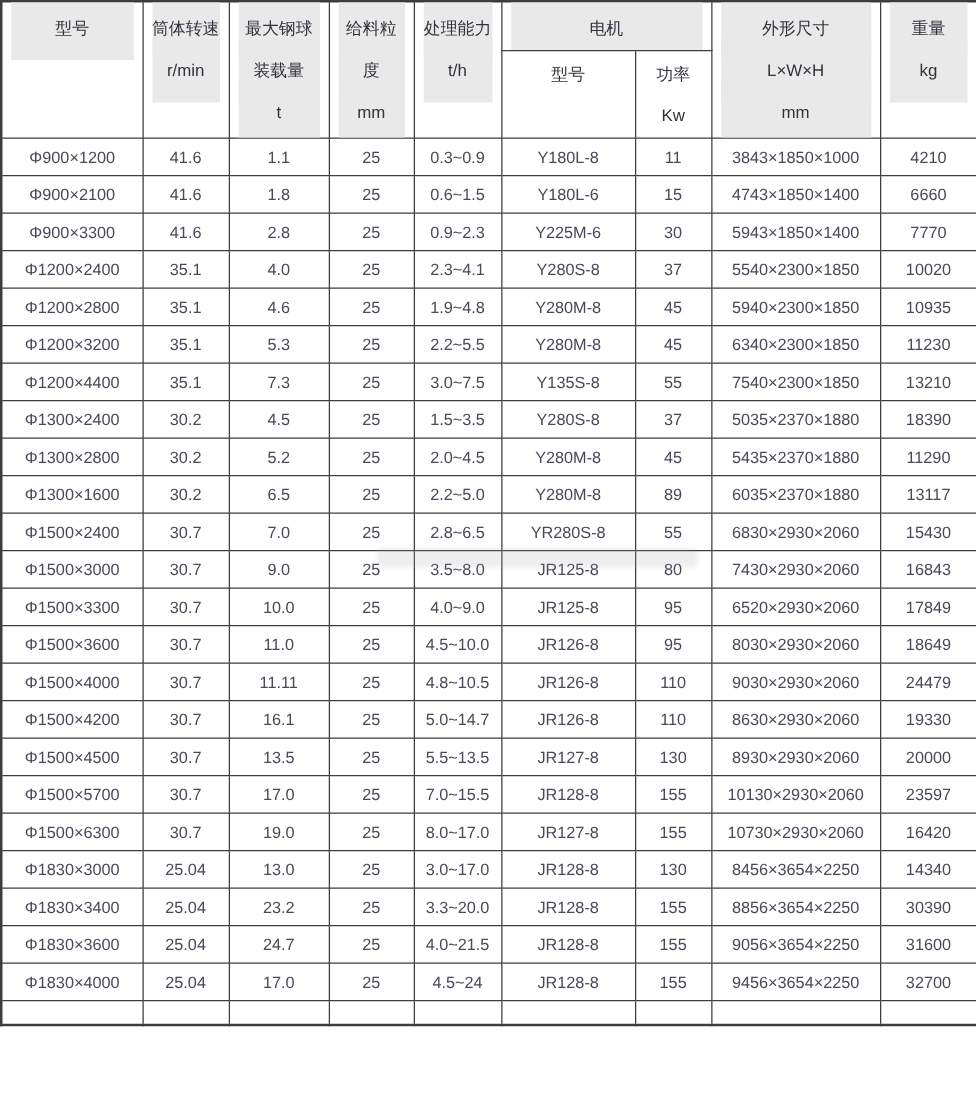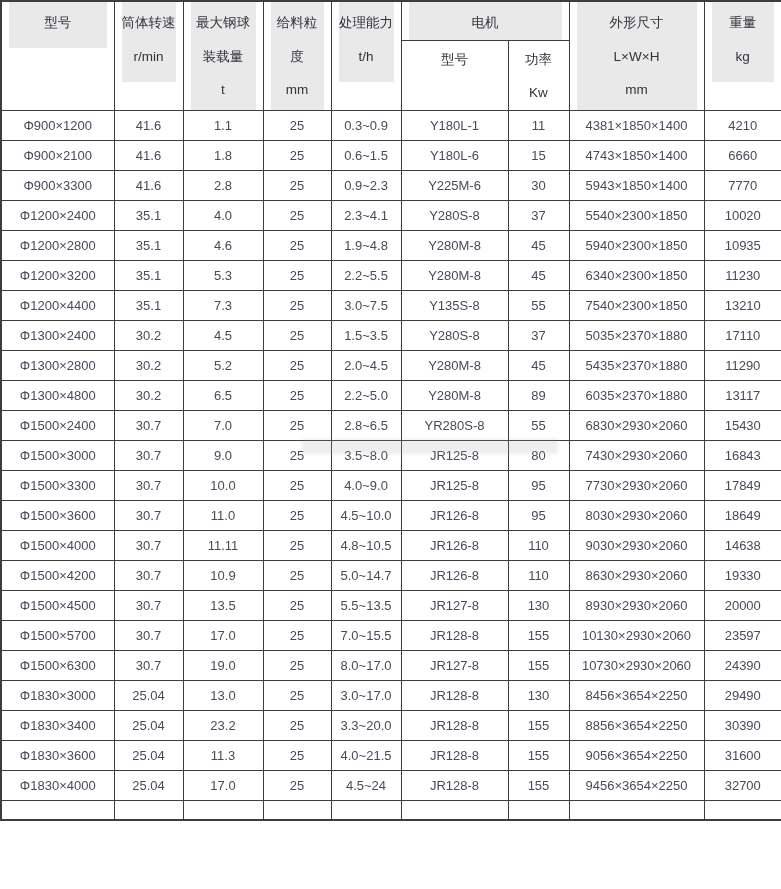--- a/index.html
+++ b/index.html
@@ -186,23 +186,23 @@
         </th>
       </tr>
     </thead>
     <tbody id="tbody">
         <tr>
           <td>Φ900×1200</td>
           <td>41.6</td>
           <td>1.1</td>
           <td>25</td>
           <td>0.3~0.9</td>
-          <td>Y180L-1</td>
+          <td>Y180L-8</td>
           <td>11</td>
-          <td>4381×1850×1400</td>
+          <td>3843×1850×1000</td>
           <td>4210</td>
         </tr>
         <tr>
           <td>Φ900×2100</td>
           <td>41.6</td>
           <td>1.8</td>
           <td>25</td>
           <td>0.6~1.5</td>
           <td>Y180L-6</td>
           <td>15</td>
@@ -266,35 +266,35 @@
         </tr>
         <tr>
           <td>Φ1300×2400</td>
           <td>30.2</td>
           <td>4.5</td>
           <td>25</td>
           <td>1.5~3.5</td>
           <td>Y280S-8</td>
           <td>37</td>
           <td>5035×2370×1880</td>
-          <td>17110</td>
+          <td>18390</td>
         </tr>
         <tr>
           <td>Φ1300×2800</td>
           <td>30.2</td>
           <td>5.2</td>
           <td>25</td>
           <td>2.0~4.5</td>
           <td>Y280M-8</td>
           <td>45</td>
           <td>5435×2370×1880</td>
           <td>11290</td>
         </tr>
         <tr>
-          <td>Φ1300×4800</td>
+          <td>Φ1300×1600</td>
           <td>30.2</td>
           <td>6.5</td>
           <td>25</td>
           <td>2.2~5.0</td>
           <td>Y280M-8</td>
           <td>89</td>
           <td>6035×2370×1880</td>
           <td>13117</td>
         </tr>
         <tr>
@@ -320,21 +320,21 @@
           <td>16843</td>
         </tr>
         <tr>
           <td>Φ1500×3300</td>
           <td>30.7</td>
           <td>10.0</td>
           <td>25</td>
           <td>4.0~9.0</td>
           <td>JR125-8</td>
           <td>95</td>
-          <td>7730×2930×2060</td>
+          <td>6520×2930×2060</td>
           <td>17849</td>
         </tr>
         <tr>
           <td>Φ1500×3600</td>
           <td>30.7</td>
           <td>11.0</td>
           <td>25</td>
           <td>4.5~10.0</td>
           <td>JR126-8</td>
           <td>95</td>
@@ -343,26 +343,26 @@
         </tr>
         <tr>
           <td>Φ1500×4000</td>
           <td>30.7</td>
           <td>11.11</td>
           <td>25</td>
           <td>4.8~10.5</td>
           <td>JR126-8</td>
           <td>110</td>
           <td>9030×2930×2060</td>
-          <td>14638</td>
+          <td>24479</td>
         </tr>
         <tr>
           <td>Φ1500×4200</td>
           <td>30.7</td>
-          <td>10.9</td>
+          <td>16.1</td>
           <td>25</td>
           <td>5.0~14.7</td>
           <td>JR126-8</td>
           <td>110</td>
           <td>8630×2930×2060</td>
           <td>19330</td>
         </tr>
         <tr>
           <td>Φ1500×4500</td>
           <td>30.7</td>
@@ -387,48 +387,48 @@
         </tr>
         <tr>
           <td>Φ1500×6300</td>
           <td>30.7</td>
           <td>19.0</td>
           <td>25</td>
           <td>8.0~17.0</td>
           <td>JR127-8</td>
           <td>155</td>
           <td>10730×2930×2060</td>
-          <td>24390</td>
+          <td>16420</td>
         </tr>
         <tr>
           <td>Φ1830×3000</td>
           <td>25.04</td>
           <td>13.0</td>
           <td>25</td>
           <td>3.0~17.0</td>
           <td>JR128-8</td>
           <td>130</td>
           <td>8456×3654×2250</td>
-          <td>29490</td>
+          <td>14340</td>
         </tr>
         <tr>
           <td>Φ1830×3400</td>
           <td>25.04</td>
           <td>23.2</td>
           <td>25</td>
           <td>3.3~20.0</td>
           <td>JR128-8</td>
           <td>155</td>
           <td>8856×3654×2250</td>
           <td>30390</td>
         </tr>
         <tr>
           <td>Φ1830×3600</td>
           <td>25.04</td>
-          <td>11.3</td>
+          <td>24.7</td>
           <td>25</td>
           <td>4.0~21.5</td>
           <td>JR128-8</td>
           <td>155</td>
           <td>9056×3654×2250</td>
           <td>31600</td>
         </tr>
         <tr>
           <td>Φ1830×4000</td>
           <td>25.04</td>

